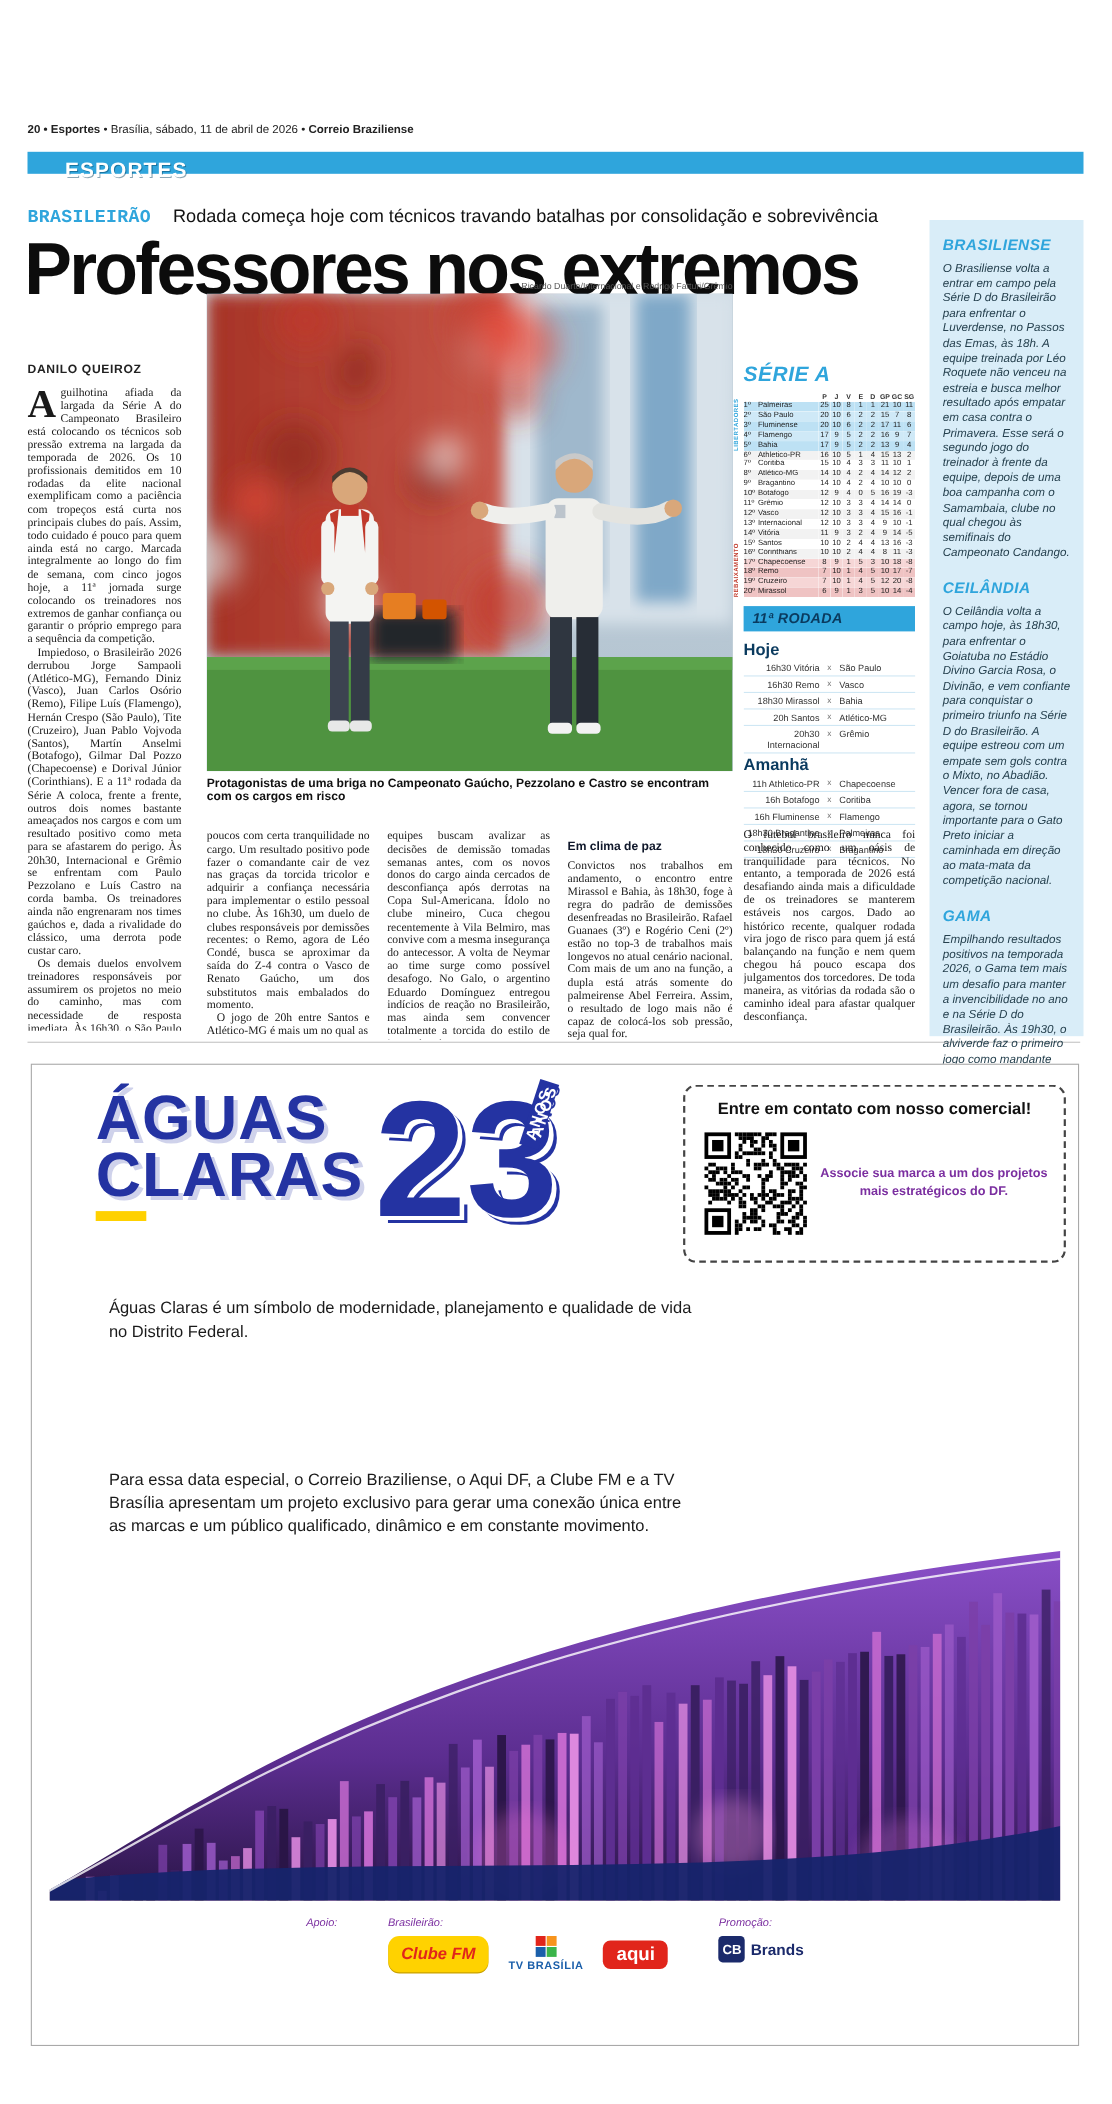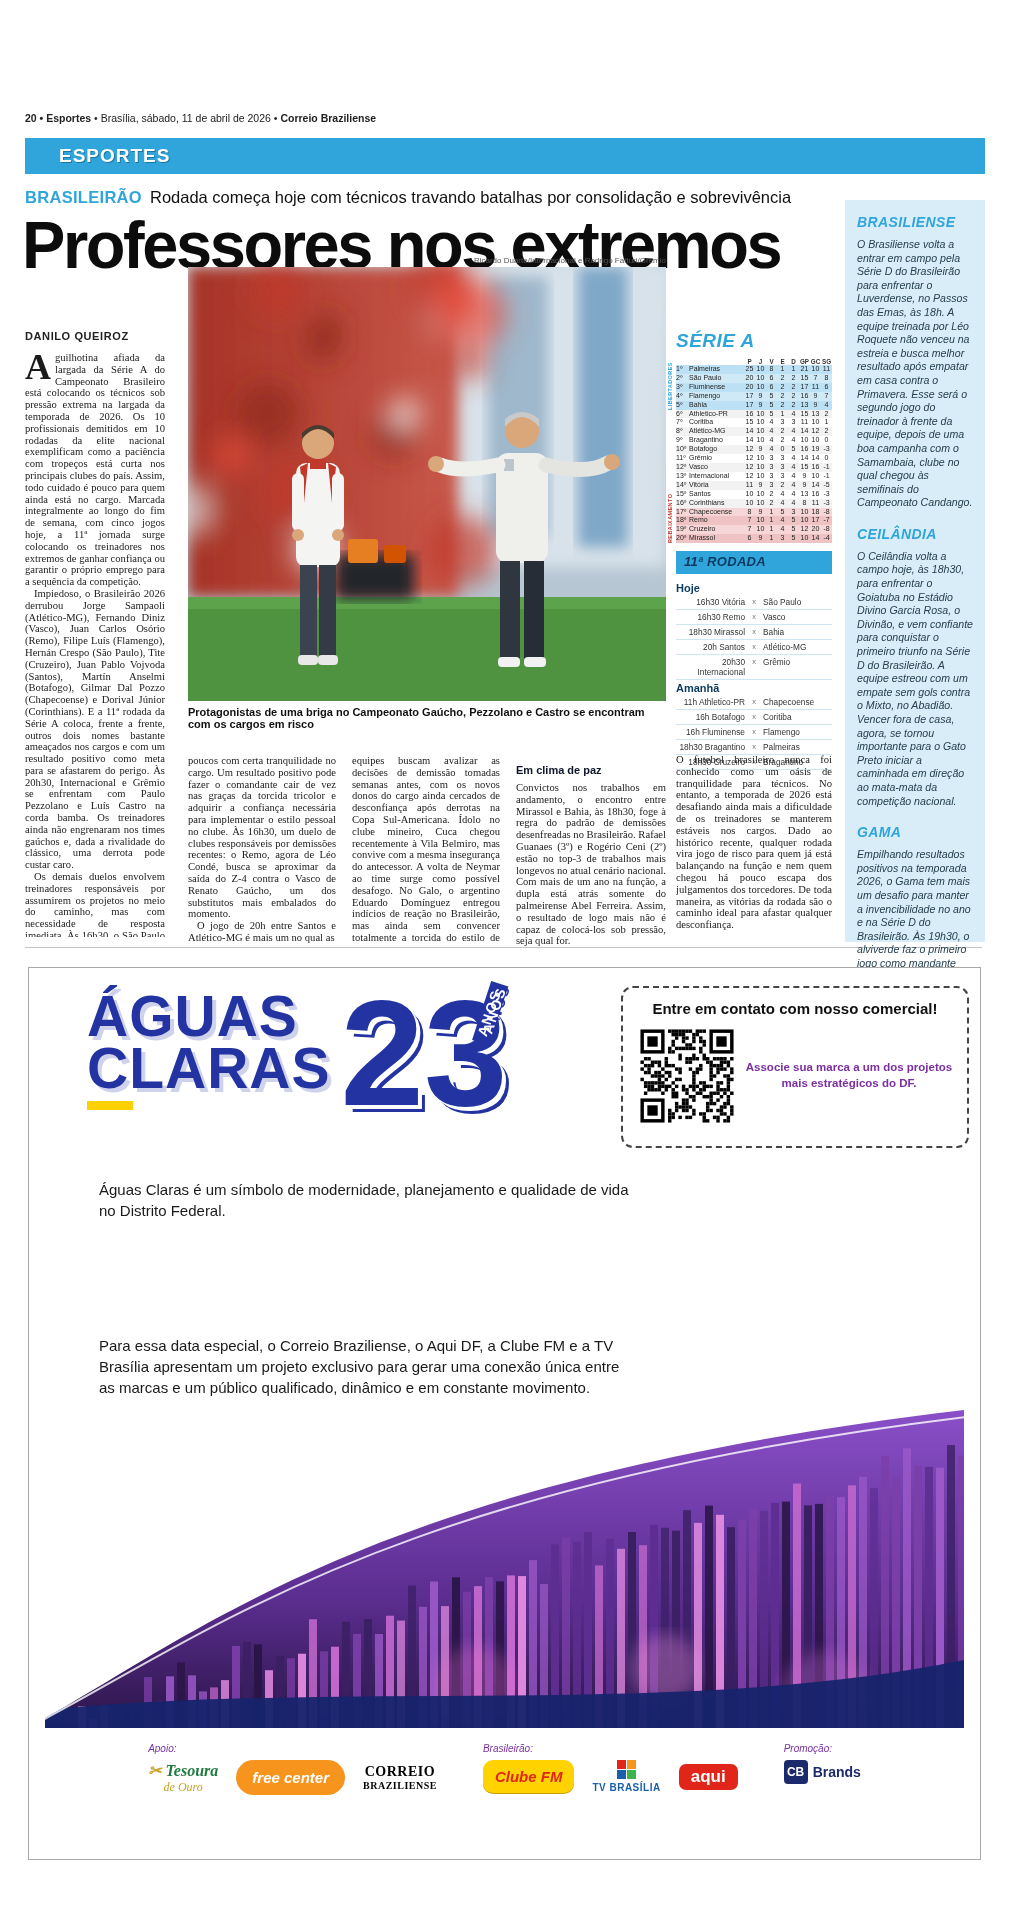--- a/index.html
+++ b/index.html
@@ -1,26 +1,26 @@
 <!DOCTYPE html>
 <html lang="pt"><head>
 <meta charset="utf-8">
 <style>
   html,body{margin:0;padding:0;background:#e9e9e9;}
   .page{position:relative;width:1011px;height:1913px;background:#ffffff;margin:0 auto;overflow:hidden;
         font-family:"Liberation Sans",sans-serif;color:#111;}
   
   .masthead{position:absolute;left:25px;top:112px;font-size:10.5px;color:#222;}
   .masthead b{font-weight:bold;}
-  .band{position:absolute;left:25px;top:138px;width:960px;height:36px;background:#2fa5dc;}
+  .band{position:absolute;left:25px;top:138px;width:960px;height:20px;background:#2fa5dc;}
   .band .bandtitle{position:absolute;left:34px;top:7px;font-size:19px;font-weight:900;color:#fff;
         letter-spacing:1px;text-shadow:1px 1px 0 rgba(0,60,90,.45);}
   
   .kicker{position:absolute;left:25px;top:188px;font-size:16.5px;}
-  .kicker .tag{color:#2fa5dc;font-weight:900;letter-spacing:.3px;margin-right:8px;}
+  .kicker .tag{color:#2fa5dc;font-weight:900;letter-spacing:.3px;margin-right:20px;font-family:Liberation Mono, monospace;}
   .headline{position:absolute;left:22px;top:206px;width:980px;font-size:67px;font-weight:900;
         letter-spacing:-2.5px;transform:scaleX(.97);transform-origin:left;color:#0c0c0c;
         font-family:"Liberation Sans",sans-serif;}
   
   .byline{position:absolute;left:25px;top:330px;font-size:11px;font-weight:bold;letter-spacing:.6px;color:#222;}
   .bodytext{font-family:"Liberation Serif",serif;font-size:10.6px;line-height:11.8px;text-align:justify;color:#1a1a1a;}
   .col{position:absolute;overflow:hidden;}
   .col p{margin:0 0 0 0;text-indent:9px;}
   .col p.first{text-indent:0;}
   .dropcap{float:left;font-size:36px;line-height:30px;font-weight:bold;padding-right:4px;
@@ -47,21 +47,21 @@
   tr.zone-red{background:#f6d6d6;}
   tr.zone-red:nth-child(even){background:#efc3c3;}
   .zone-label{position:absolute;font-size:5.5px;font-weight:bold;letter-spacing:.4px;
         writing-mode:vertical-rl;transform:rotate(180deg);}
   .zone-label.blue{color:#2fa5dc;left:-9px;top:34px;height:46px;}
   .zone-label.red{color:#c0392b;left:-9px;top:176px;height:37px;}
   .round-banner{position:absolute;left:0;top:221px;width:156px;height:23px;background:#2fa5dc;}
   .round-banner span{position:absolute;left:8px;top:3px;font-size:13px;font-weight:900;color:#0a3a5e;
         letter-spacing:.3px;font-style:italic;}
   .fixtures{position:absolute;left:0;top:250px;width:156px;}
-  .fx-day{font-size:11px;font-weight:bold;color:#0a3a5e;margin:2px 0 1px 0;}
+  .fx-day{font-size:15px;font-weight:bold;color:#0a3a5e;margin:2px 0 1px 0;}
   .fx-row{display:flex;font-size:8.3px;color:#333;padding:2px 0 2px 0;border-bottom:1px solid #cfe7f4;}
   .fx-home{flex:1;text-align:right;padding-right:3px;}
   .fx-x{width:12px;text-align:center;color:#777;font-size:7.5px;}
   .fx-away{flex:1;text-align:left;padding-left:3px;}
   .rail-article{position:absolute;left:0;top:424px;width:156px;height:195px;overflow:hidden;}
   
   .sidebar{position:absolute;left:845px;top:200px;width:140px;height:742px;background:#d9edf8;
         box-sizing:border-box;padding:14px 12px;font-style:italic;}
   .sb-title{font-size:14px;font-weight:900;color:#2fa5dc;letter-spacing:.4px;margin:0 0 8px 0;}
   .sb-text{font-size:10.6px;line-height:13.6px;color:#25404e;margin:0 0 16px 0;font-weight:500;}
@@ -963,31 +963,20 @@
         <path d="M0,340 L0,322 C300,292 640,330 919,272 L919,340 Z" fill="#16246b" opacity="0.95"></path>
       </g>
       <path d="M-10,322 C150,228 340,80 929,14" stroke="#ffffff" stroke-width="4" fill="none"></path>
       <path d="M-10,308 C150,216 345,70 929,4" stroke="#ffffff" stroke-width="2.5" fill="none" opacity="0.85"></path>
       <path d="M-10,336 C160,248 345,98 929,28" stroke="#ffffff" stroke-width="2" fill="none" opacity="0.8"></path>
     </svg>
 
     <div class="ad-footer">
         <div class="foot-group">
           <div class="foot-label">Apoio:</div>
-          <div class="foot-logos">
-            <div class="logo-chip lg-tesoura">
-              <span class="l1"><span style="color:#c9a227">✂</span> Tesoura</span>
-              <span class="l2">de Ouro</span>
-            </div>
-            <div class="logo-chip lg-free">free center</div>
-            <div class="logo-chip lg-correio">
-              <span class="l1">CORREIO</span>
-              <span class="l2">BRAZILIENSE</span>
-            </div>
-          </div>
         </div>
         <div class="foot-group">
           <div class="foot-label">Brasileirão:</div>
           <div class="foot-logos">
             <div class="logo-chip lg-clube">Clube FM</div>
             <div class="logo-chip lg-tvb">
               <span class="tvicon">
                 <i style="background:#e1251b"></i>
                 <i style="background:#f7941d"></i>
                 <i style="background:#1b5faa"></i>

